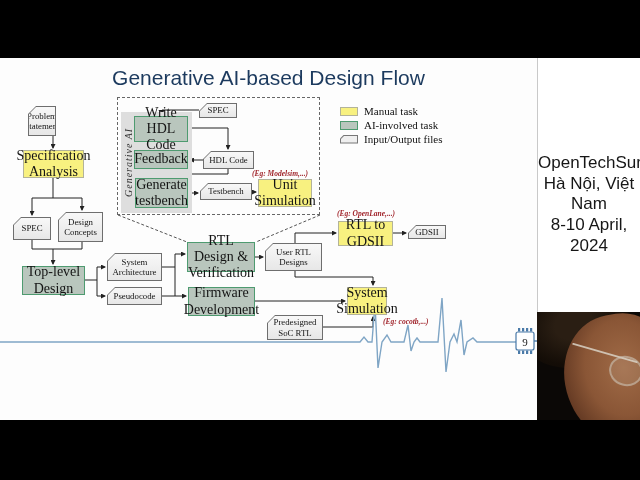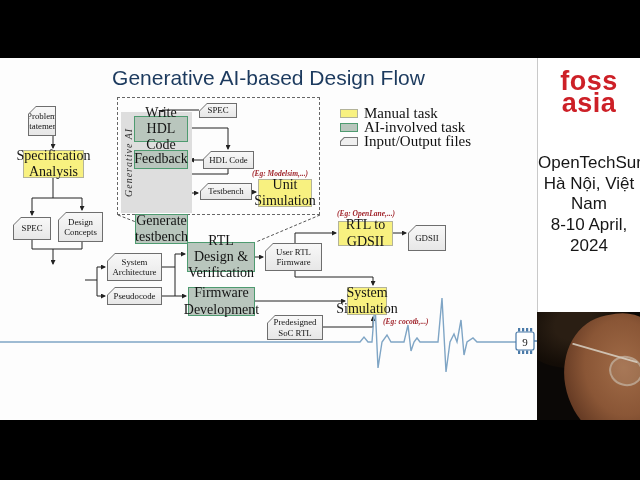--- a/index.html
+++ b/index.html
@@ -25,21 +25,21 @@
           display:flex;align-items:center;justify-content:center;text-align:center;
           font-size:8.8px;line-height:1.15;color:#141414;padding:1px;box-sizing:border-box;}
   .dashedbox{position:absolute;left:117px;top:39px;width:203px;height:118px;
              border:1px dashed #666;box-sizing:border-box;}
   .strip{position:absolute;left:121px;top:54px;width:71px;height:101px;background:#dedede;}
   .genai{position:absolute;left:121px;top:54px;width:15px;height:101px;
          writing-mode:vertical-rl;transform:rotate(180deg);
          display:flex;align-items:center;justify-content:center;
          font-style:italic;font-size:10px;letter-spacing:1px;color:#333;}
   .note{position:absolute;font-style:italic;font-weight:600;font-size:7.5px;color:#a1252c;white-space:nowrap;}
-  .legend-row{position:absolute;display:flex;align-items:center;font-size:15px;color:#111;}
+  .legend-row{position:absolute;display:flex;align-items:center;font-size:11px;color:#111;}
   .sw{width:18px;height:9px;margin-right:6px;box-sizing:border-box;flex:none;}
   .sw-y{background:#f8f180;border:1px solid #b3b39a;}
   .sw-g{background:#b9c6bd;border:1px solid #4e9b70;}
   .sw-d{position:relative;background:#777;clip-path:polygon(4px 0,100% 0,100% 100%,0 100%,0 4px);}
   .sw-d::after{content:"";position:absolute;inset:1px;background:#efefef;
                clip-path:polygon(3.5px 0,100% 0,100% 100%,0 100%,0 3.5px);}
   .divider{position:absolute;left:537px;top:0;width:1px;height:254px;background:#c9c9c9;}
   .sidebar{position:absolute;left:538px;top:0;width:102px;height:362px;background:#fff;}
   .logo{position:absolute;left:0;top:12px;width:102px;text-align:center;
         font-family:"Liberation Sans",sans-serif;font-weight:800;font-size:27px;
@@ -129,21 +129,22 @@
           <text x="525" y="287.5" text-anchor="middle" font-size="11" fill="#222" font-family="Liberation Serif, serif">9</text>
         </g>
       </svg>
 
       <div class="dashedbox"></div>
       <div class="strip"></div>
       <div class="genai">Generative AI</div>
 
       <div class="node green" style="left:134px;top:58px;width:54px;height:26px;">Write HDL Code</div>
       <div class="node green" style="left:134px;top:92px;width:54px;height:19px;">Feedback</div>
-      <div class="node green" style="left:135px;top:120px;width:53px;height:30px;margin-top:36px;">Generate testbench</div>
+      <div class="node green" style="left:135px;top:120px;width:53px;height:30px;">Generate testbench</div>
+      <div class="node green" style="left:22px;top:208px;width:63px;height:29px;">Top-level Design</div>
       <div class="node green" style="left:187px;top:184px;width:68px;height:30px;">RTL Design &amp; Verification</div>
       <div class="node green" style="left:188px;top:229px;width:67px;height:29px;">Firmware Development</div>
 
       <div class="node yellow" style="left:23px;top:92px;width:61px;height:28px;">Specification Analysis</div>
       <div class="node yellow" style="left:258px;top:121px;width:54px;height:28px;">Unit Simulation</div>
       <div class="node yellow" style="left:338px;top:163px;width:55px;height:25px;">RTL to GDSII</div>
       <div class="node yellow" style="left:347px;top:229px;width:40px;height:28px;">System Simulation</div>
 
       <div class="doc" style="left:28px;top:48px;width:28px;height:30px;">
           <div class="doc-in">Problem Statement</div>
@@ -154,26 +155,26 @@
       <div class="doc" style="left:58px;top:154px;width:45px;height:30px;">
           <div class="doc-in">Design Concepts</div>
         </div>
       <div class="doc" style="left:107px;top:195px;width:55px;height:28px;">
           <div class="doc-in">System Architecture</div>
         </div>
       <div class="doc" style="left:107px;top:229px;width:55px;height:18px;">
           <div class="doc-in">Pseudocode</div>
         </div>
       <div class="doc" style="left:265px;top:185px;width:57px;height:28px;">
-          <div class="doc-in">User RTL Firmware</div>
+          <div class="doc-in">User RTL Designs</div>
         </div>
       <div class="doc" style="left:267px;top:257px;width:56px;height:25px;">
           <div class="doc-in">Predesigned SoC RTL</div>
         </div>
-      <div class="doc" style="left:408px;top:167px;width:38px;height:26px;">
+      <div class="doc" style="left:408px;top:167px;width:38px;height:14px;">
           <div class="doc-in">GDSII</div>
         </div>
       <div class="doc" style="left:199px;top:45px;width:38px;height:15px;">
           <div class="doc-in">SPEC</div>
         </div>
       <div class="doc" style="left:203px;top:93px;width:51px;height:18px;">
           <div class="doc-in">HDL Code</div>
         </div>
       <div class="doc" style="left:200px;top:125px;width:52px;height:17px;">
           <div class="doc-in">Testbench</div>
@@ -193,24 +194,20 @@
       </div>
       <div class="legend-row" style="left:340px;top:75px;">
         <span class="sw sw-d"></span>
         <span>Input/Output files</span>
       </div>
     </div>
 
     <div class="divider"></div>
 
     <div class="sidebar">
-      <div class="logo">
-        <div>foss</div>
-        <div>asia</div>
-      </div>
       <div class="event">
         <div>OpenTechSummit</div>
         <div>Hà Nội, Việt Nam</div>
         <div>8-10 April, 2024</div>
       </div>
     </div>
 
     <div class="webcam">
       <div class="hair"></div>
       <div class="face"></div>

